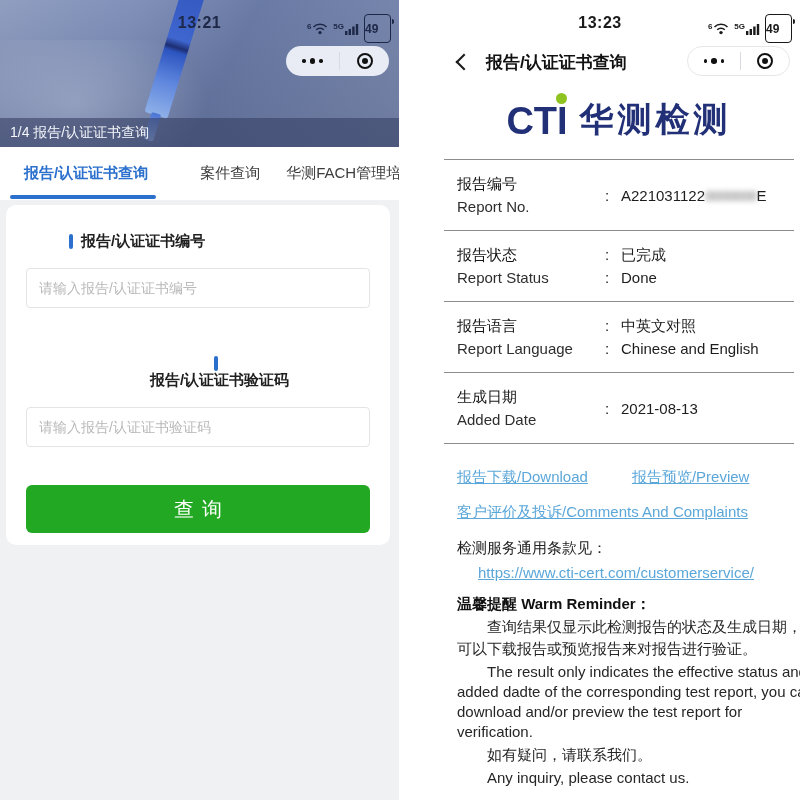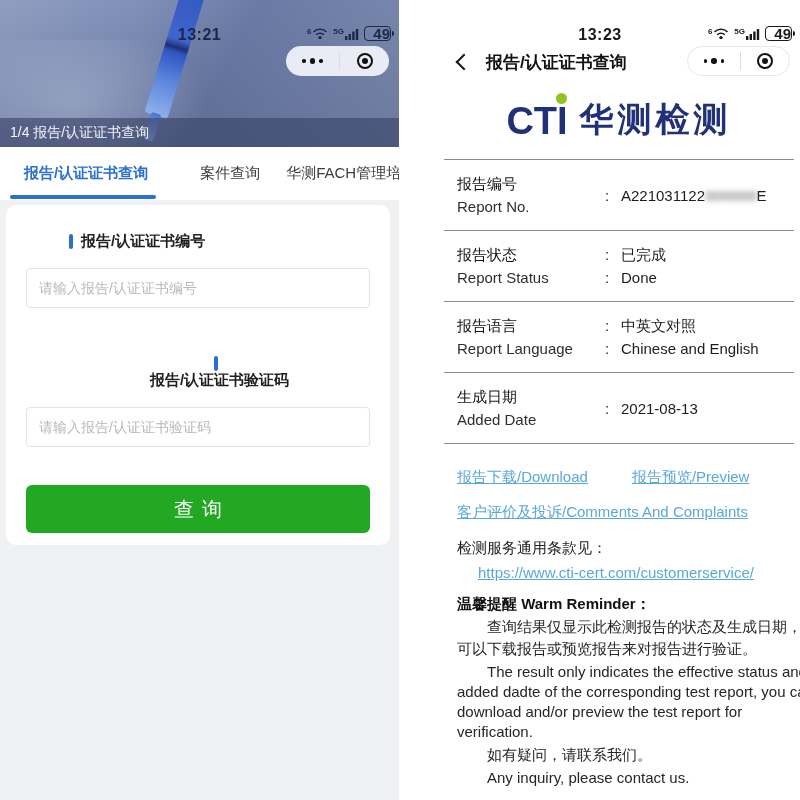--- a/index.html
+++ b/index.html
@@ -6,28 +6,28 @@
   html,body { background:#ffffff; }
   body { font-family:"Liberation Sans","DejaVu Sans",sans-serif; }
   .stage { position:relative; width:800px; height:800px; background:#fff; overflow:hidden; }
 
   
   .pane { position:absolute; top:0; height:800px; overflow:hidden; }
   .pane-left  { left:0; width:399px; background:#f0f1f2; }
   .pane-right { left:400px; width:400px; background:#ffffff;padding-left:32px; }
 
   
-  .status-row { position:absolute; top:18px; left:0; right:0; height:34px; }
+  .status-row { position:absolute; top:6px; left:0; right:0; height:34px; }
   .status-row .time { position:absolute; left:0; right:0; top:8px; text-align:center; font-size:16px; font-weight:700; letter-spacing:.5px; }
   .sicons { position:absolute; right:8px; top:8px; display:flex; align-items:center; gap:5px; }
   .status-dark { color:#1d2747; }
   .status-black { color:#1a1a1a; }
   .sicons sup { font-size:8px; font-weight:700; position:relative; top:-4px; margin-right:1px; }
   .iconpair { display:flex; align-items:flex-end; }
-  .batt { position:relative; width:27px; height:15px; border:1.5px solid currentColor; border-radius:4px; font-size:15px; font-weight:700; display:flex; align-items:center; justify-content:flex-end; }
+  .batt { position:relative; width:27px; height:29px; border:1.5px solid currentColor; border-radius:4px; font-size:12px; font-weight:700; display:flex; align-items:center; justify-content:flex-start; }
   .batt::after { content:""; position:absolute; right:-4px; top:4px; width:2.5px; height:5px; background:currentColor; border-radius:0 2px 2px 0; }
 
   
   .capsule { position:absolute; top:46px; right:10px; width:103px; height:30px; border-radius:16px; display:flex; align-items:center; justify-content:space-evenly; }
   .cap-light { background:rgba(242,244,250,0.93); }
   .cap-white { background:#fff; border:1px solid #e7e7e7; }
   .dots { display:flex; align-items:center; gap:4px; }
   .dots i { display:block; width:3.5px; height:3.5px; border-radius:50%; background:#111; }
   .dots i.big { width:5.5px; height:5.5px; }
   .cap-div { width:1px; height:18px; background:#d9dbe1; }

